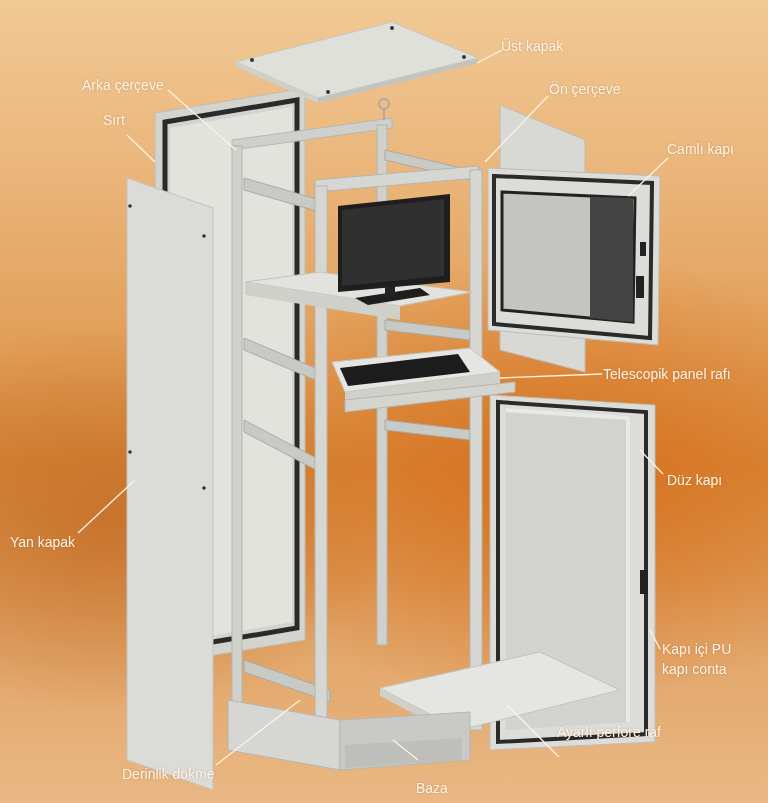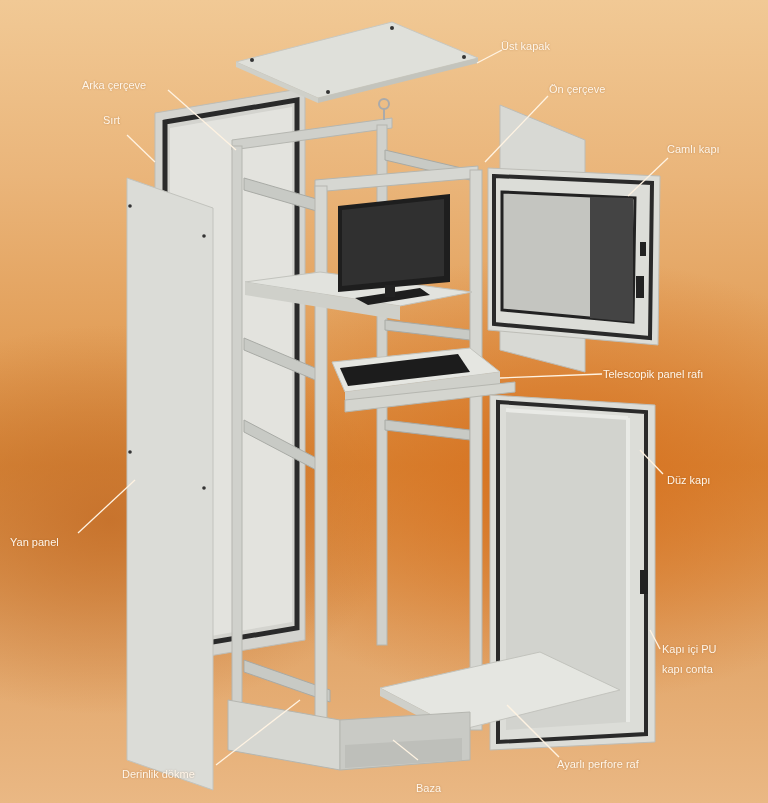--- a/index.html
+++ b/index.html
@@ -9,21 +9,21 @@
   }
   .stage {
     position: absolute; inset: 0;
     background:
       radial-gradient(ellipse 520px 320px at 560px 480px, rgba(214,112,30,0.95), rgba(214,112,30,0) 70%),
       radial-gradient(ellipse 380px 260px at 110px 520px, rgba(196,110,40,0.85), rgba(196,110,40,0) 75%),
       linear-gradient(180deg, #f1c995 0%, #eab57a 22%, #e19c55 45%, #d9893a 58%, #e1a467 78%, #eab884 100%);
   }
   svg.art { position: absolute; left: 0; top: 0; }
   .label {
-    position: absolute; color: #fff6ea; font-size: 11px; line-height: 17px;
+    position: absolute; color: #fff6ea; font-size: 14px; line-height: 17px;
     white-space: nowrap; text-shadow: 0 0 2px rgba(120,60,10,0.35);
   }
 </style>
 </head>
 <body>
 
 <div class="stage">
 
   <svg class="art" width="768" height="803" viewBox="0 0 768 803">
 
@@ -143,20 +143,20 @@
     </g>
   </svg>
 
   <div class="label" style="left:501px; top:38px;">Üst kapak</div>
   <div class="label" style="left:82px; top:77px;text-align:right;">Arka çerçeve</div>
   <div class="label" style="left:549px; top:81px;">Ön çerçeve</div>
   <div class="label" style="left:103px; top:112px;">Sırt</div>
   <div class="label" style="left:667px; top:141px;">Camlı kapı</div>
   <div class="label" style="left:603px; top:366px;">Telescopik panel rafı</div>
   <div class="label" style="left:667px; top:472px;">Düz kapı</div>
-  <div class="label" style="left:10px; top:534px;">Yan panel</div>
+  <div class="label" style="left:10px; top:534px;">Yan kapak</div>
   <div class="label" style="left:662px; top:641px;">Kapı içi PU</div>
   <div class="label" style="left:662px; top:661px;">kapı conta</div>
   <div class="label" style="left:122px; top:766px;">Derinlik dökme</div>
   <div class="label" style="left:416px; top:780px;">Baza</div>
-  <div class="label" style="left:557px; top:756px;">Ayarlı perfore raf</div>
+  <div class="label" style="left:557px; top:724px;">Ayarlı perfore raf</div>
 
 </div>
 
 </body></html>

